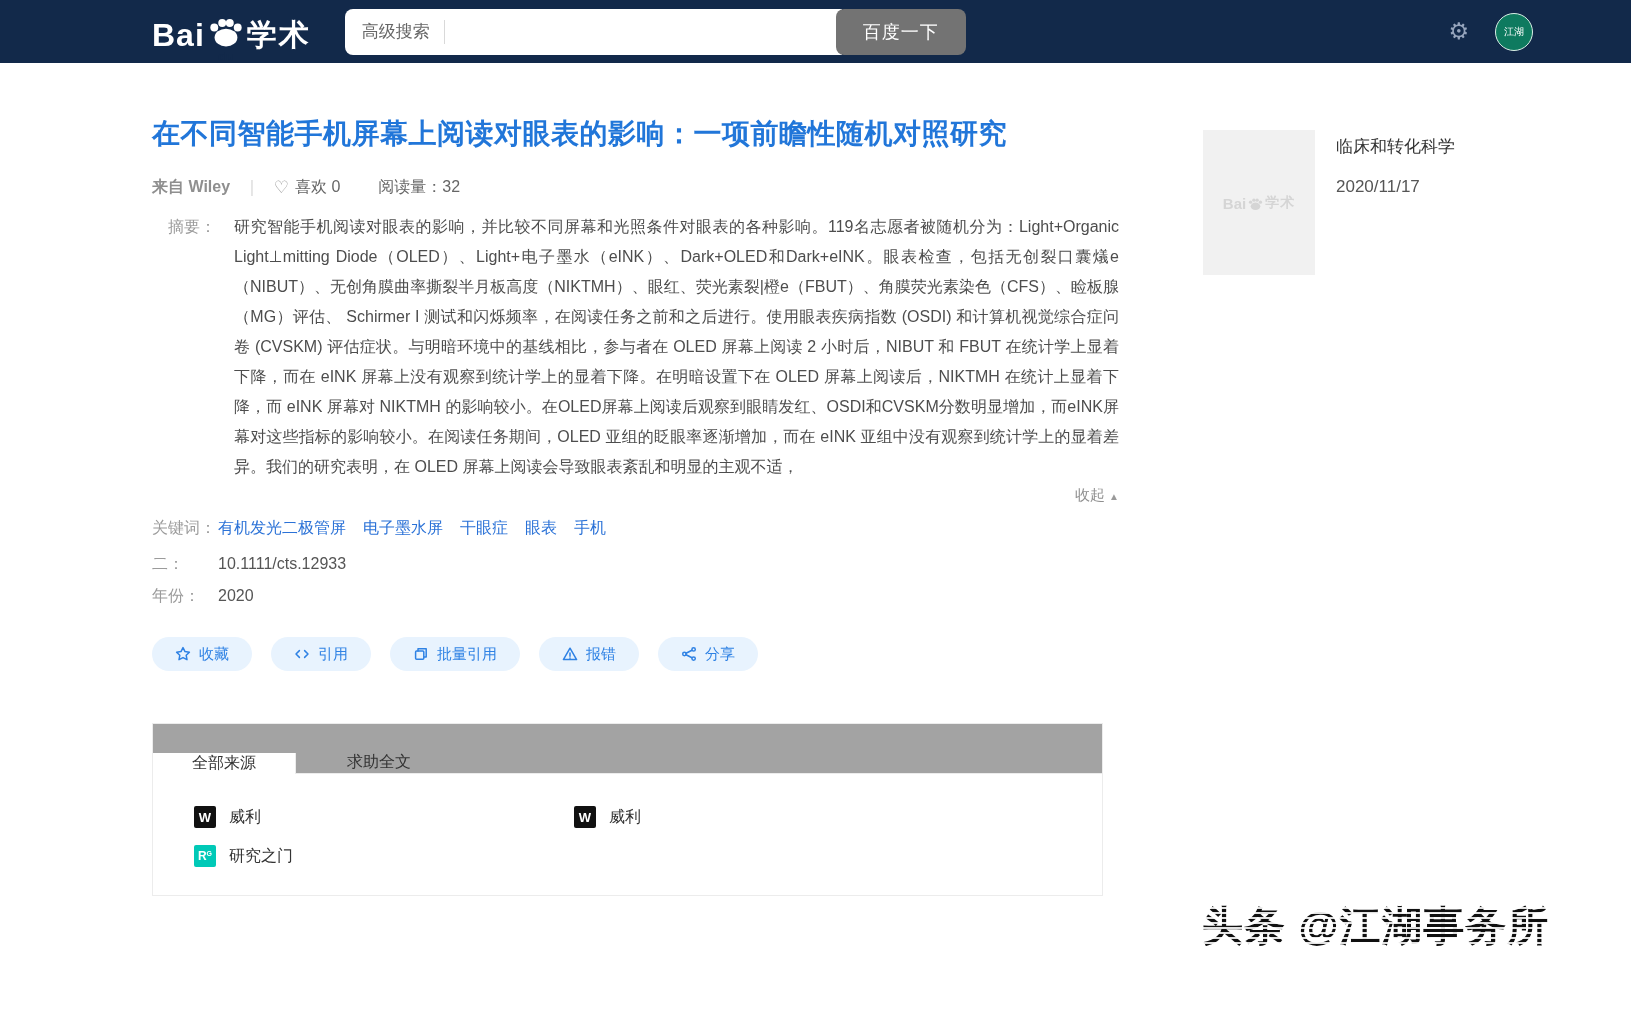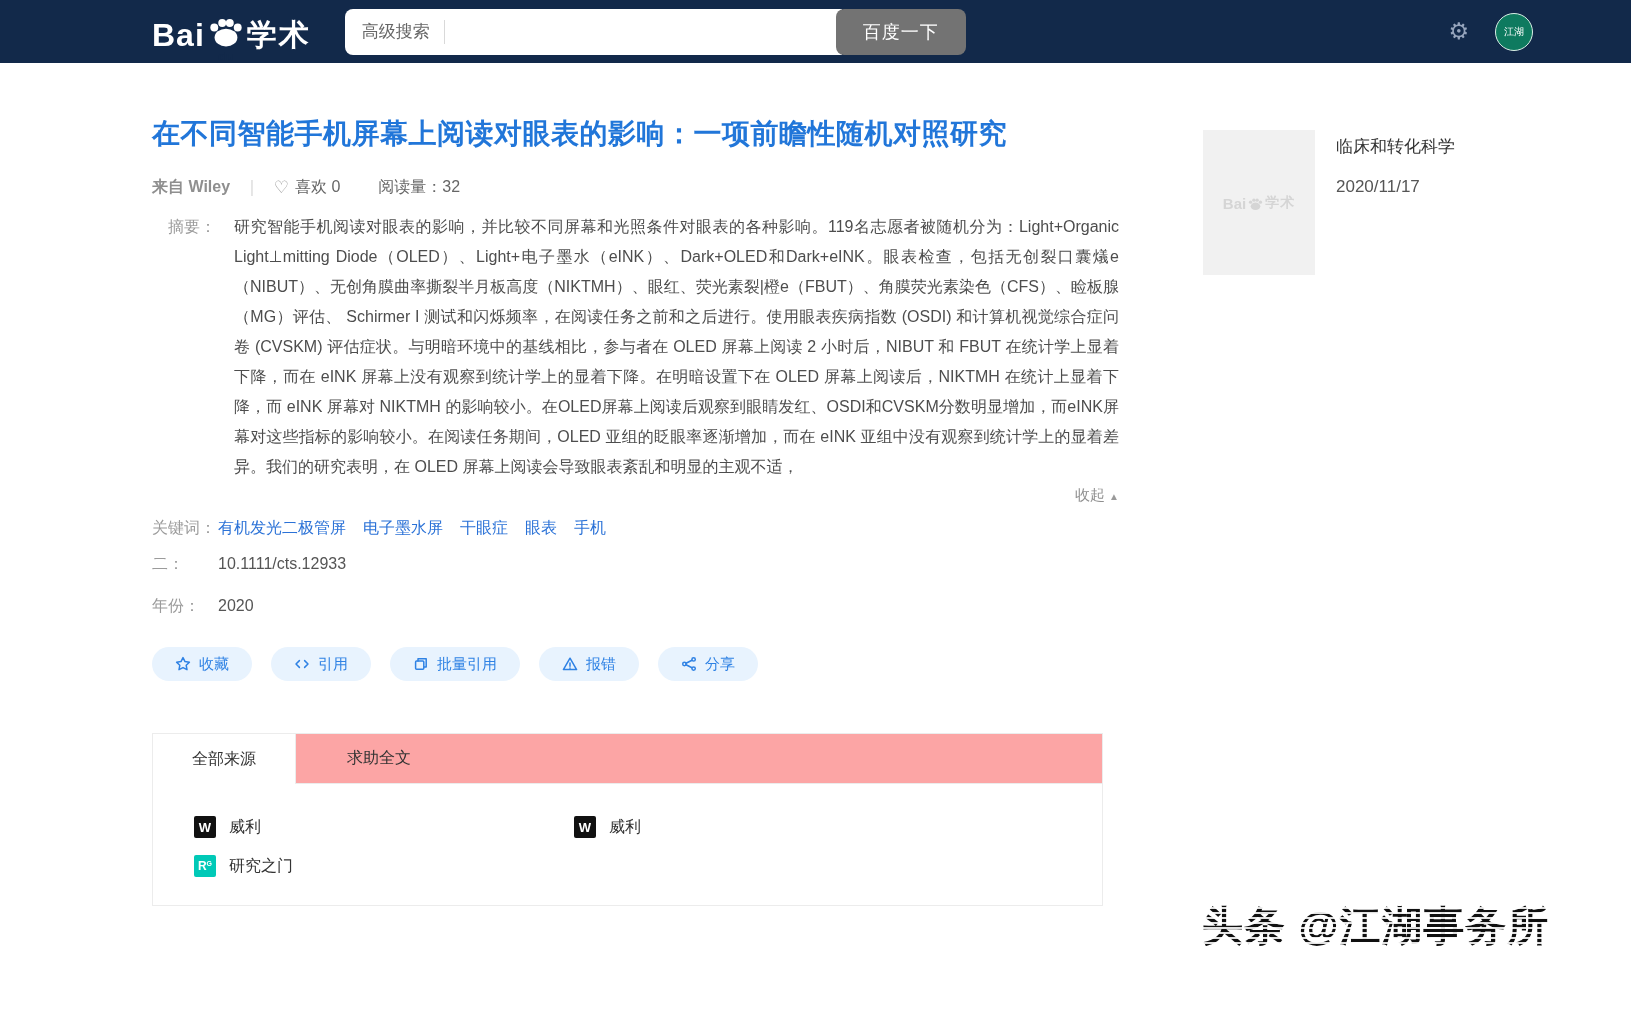--- a/index.html
+++ b/index.html
@@ -55,21 +55,21 @@
   .keywords { display:flex; gap:17px; }
   .keywords span { color:#2b72d7; cursor:pointer; white-space:nowrap; }
 
   .actions { display:flex; gap:19px; margin-top:26px; }
   .pill { height:34px; border-radius:17px; background:#e8f3fe; border:none; cursor:pointer;
           display:flex; align-items:center; gap:8px; padding:0 23px; color:#2f82e4; font-size:15px;justify-content:space-between; }
   .pill svg { width:16px; height:16px; stroke:#2f82e4; fill:none; stroke-width:1.5; stroke-linecap:round; stroke-linejoin:round; }
 
   
   .card { margin-top:52px; width:951px; border:1px solid #ececec; background:#fff; }
-  .tabbar { height:50px; background:#fca5a5; border-bottom:1px solid #ececec; display:flex; }
+  .tabbar { height:50px; background:#a3a3a3; border-bottom:1px solid #ececec; display:flex;align-items:flex-end; }
   .tab { width:143px; display:flex; align-items:center; justify-content:center;
          font-size:16px; color:#333; cursor:pointer; }
   .tab.active { background:#fff; border-right:1px solid #ececec; margin-bottom:-1px; }
   .tab.inactive { width:166px; }
   .srcgrid { display:grid; grid-template-columns:380px 1fr; row-gap:17px; padding:32px 0 28px 41px; }
   .srcitem { display:flex; align-items:center; gap:13px; cursor:pointer; }
   .srcname { font-size:16px; color:#333;text-align:center; }
   .badge { width:22px; height:22px; border-radius:2px; color:#fff; font-weight:700; font-size:13px;
            display:flex; align-items:center; justify-content:center; }
   .badge.w { background:#111; }
@@ -166,21 +166,21 @@
         <span>眼表</span>
         <span>手机</span>
       </span>
     </div>
 
     <div class="row" style="margin-top:6px;">
       <span class="rowlabel">二：</span>
       <span class="rowvalue">10.1111/cts.12933</span>
     </div>
 
-    <div class="row" style="margin-top:12px;">
+    <div class="row" style="margin-top:2px;">
       <span class="rowlabel">年份：</span>
       <span class="rowvalue">2020</span>
     </div>
 
     <div class="actions">
       <button class="pill">
         <svg viewBox="0 0 16 16">
             <path d="M8 1.6l2 4 4.4.6-3.2 3.1.8 4.4L8 11.6 4 13.7l.8-4.4L1.6 6.2 6 5.6z"></path>
           </svg>
         <span>收藏</span>

